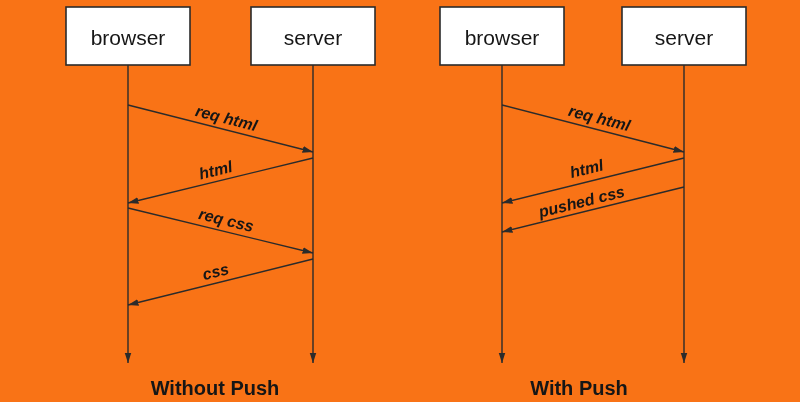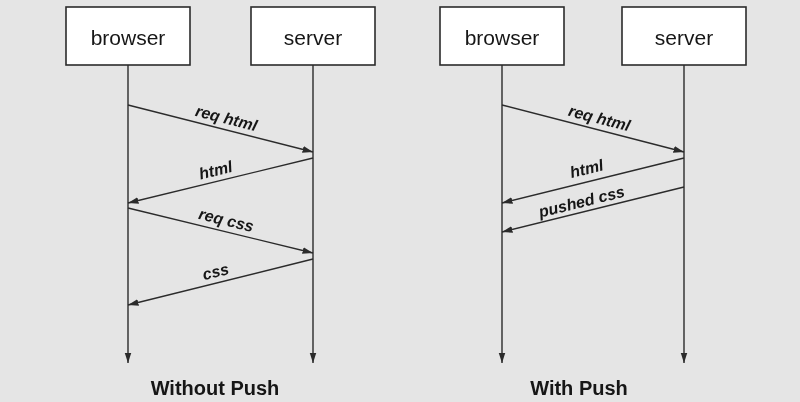--- a/index.html
+++ b/index.html
@@ -8,21 +8,21 @@
     background: #ffffff;
     width: 800px;
     height: 402px;
     overflow: hidden;
     font-family: "Liberation Sans", sans-serif;
   }
   .stage {
     position: relative;
     width: 800px;
     height: 402px;
-    background: #e5e5e5;
+    background: #f97316;
   }
   svg { display: block; }
   .actor-box {
     fill: #ffffff;
     stroke: #2b2b2b;
     stroke-width: 1.6;
   }
   .lifeline, .message-line {
     stroke: #2b2b2b;
     stroke-width: 1.4;

